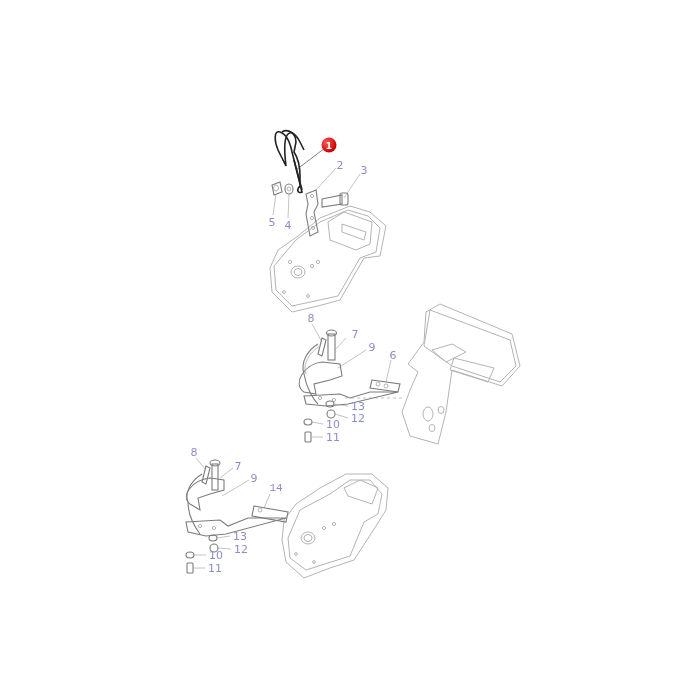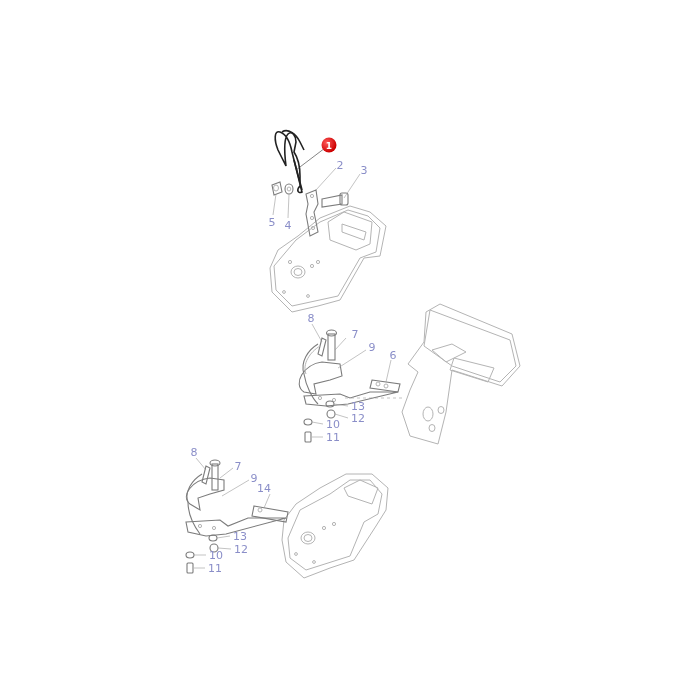--- a/index.html
+++ b/index.html
@@ -170,17 +170,17 @@
 <div class="callout" style="left:355px;top:334px;">7</div>
 <div class="callout" style="left:311px;top:318px;">8</div>
 <div class="callout" style="left:372px;top:347px;">9</div>
 <div class="callout" style="left:358px;top:406px;">13</div>
 <div class="callout" style="left:358px;top:418px;">12</div>
 <div class="callout" style="left:333px;top:424px;">10</div>
 <div class="callout" style="left:333px;top:437px;">11</div>
 <div class="callout" style="left:194px;top:452px;">8</div>
 <div class="callout" style="left:238px;top:466px;">7</div>
 <div class="callout" style="left:254px;top:478px;">9</div>
-<div class="callout" style="left:264px;top:488px;">14</div>
+<div class="callout" style="left:276px;top:488px;font-family:Liberation Mono, monospace;">14</div>
 <div class="callout" style="left:240px;top:536px;">13</div>
 <div class="callout" style="left:241px;top:549px;">12</div>
 <div class="callout" style="left:216px;top:555px;">10</div>
 <div class="callout" style="left:215px;top:568px;">11</div>
 
 </body></html>

